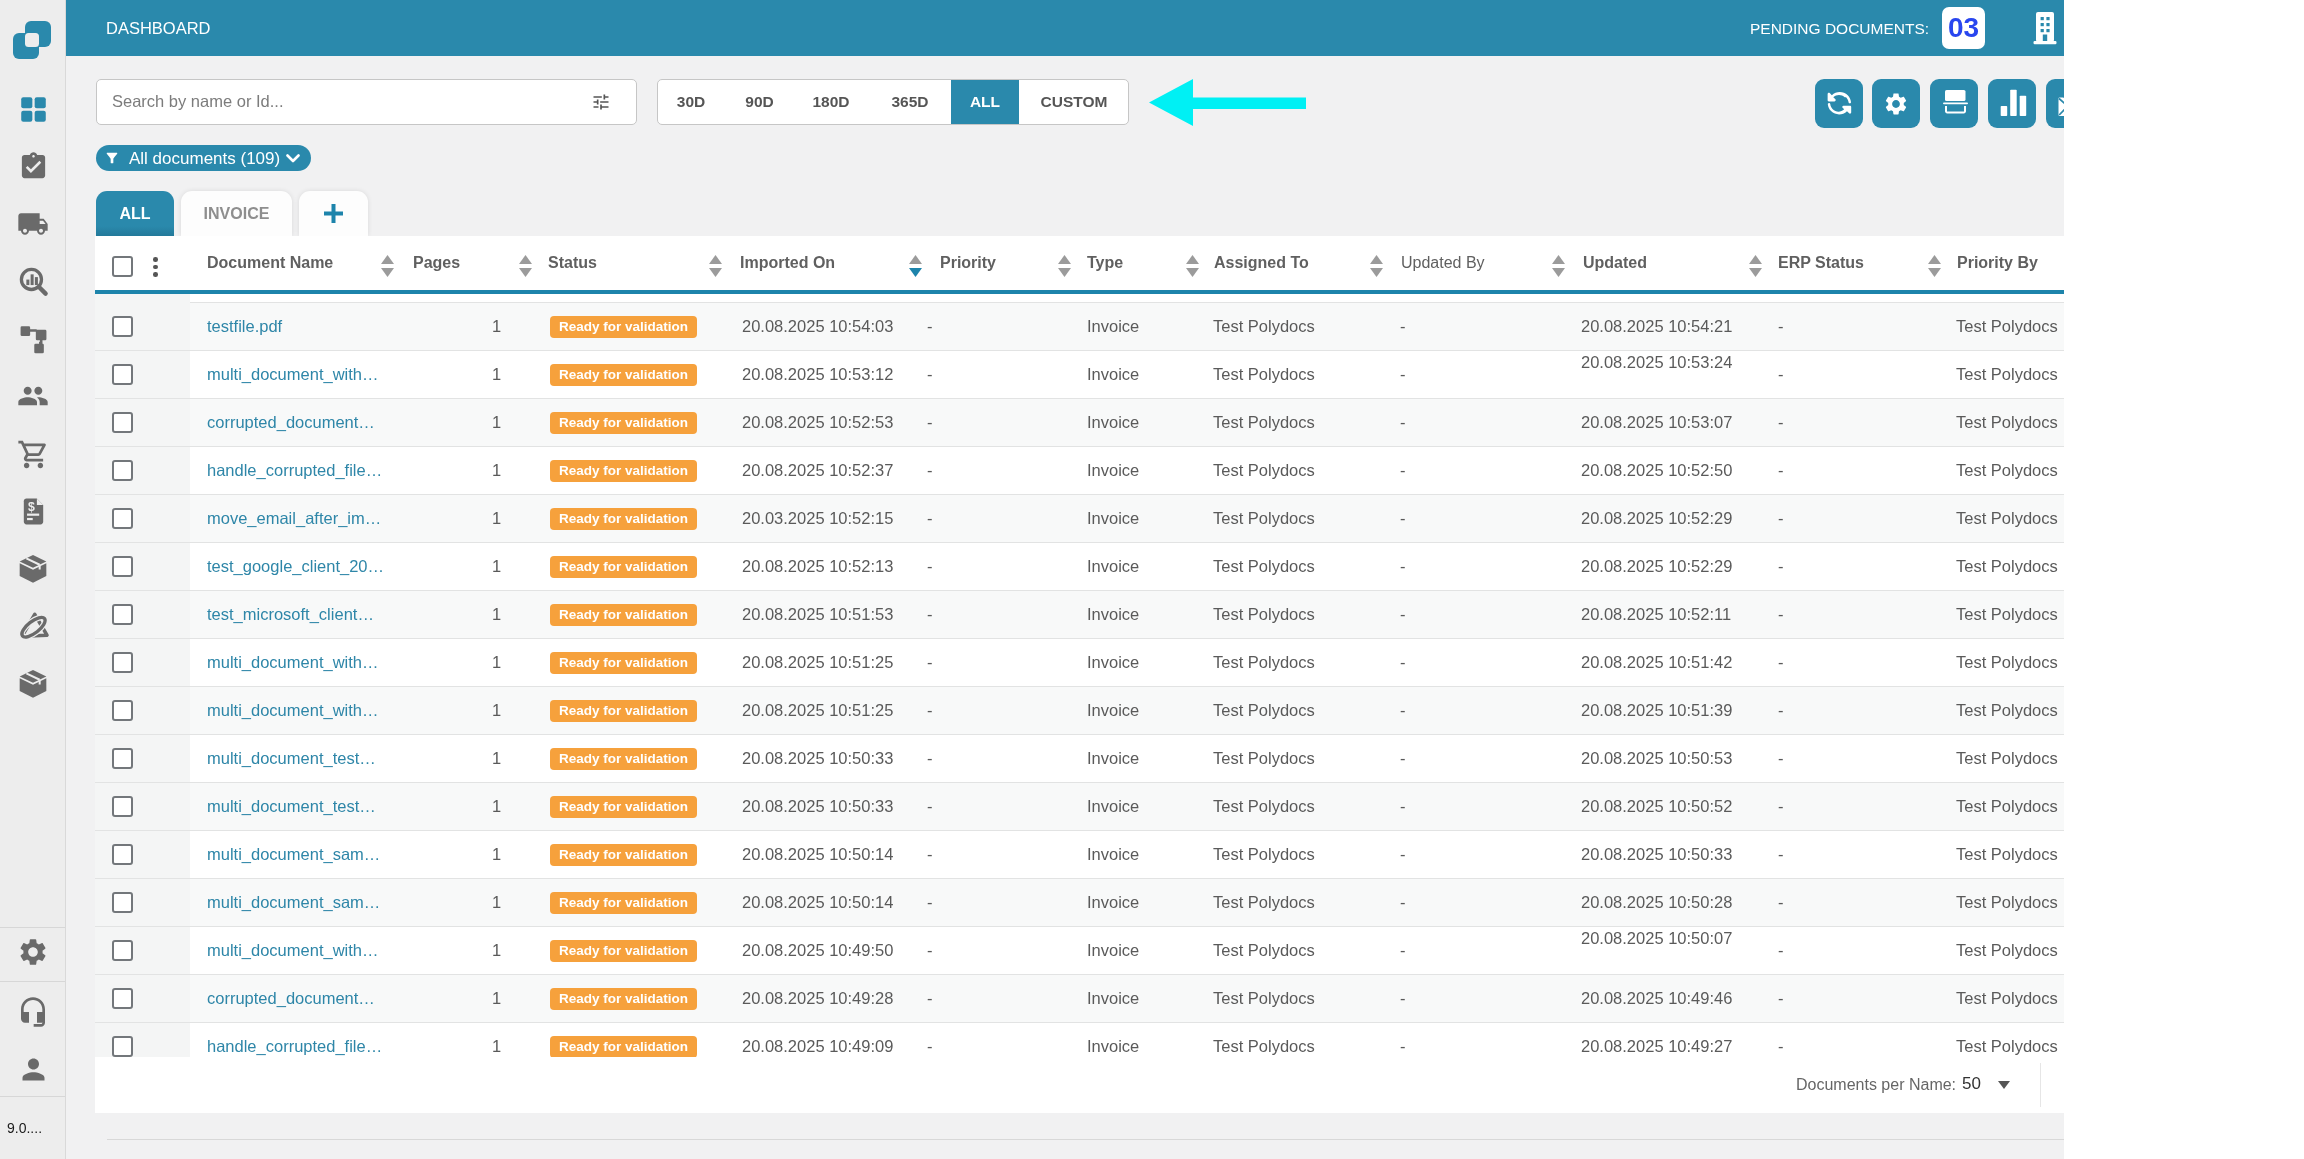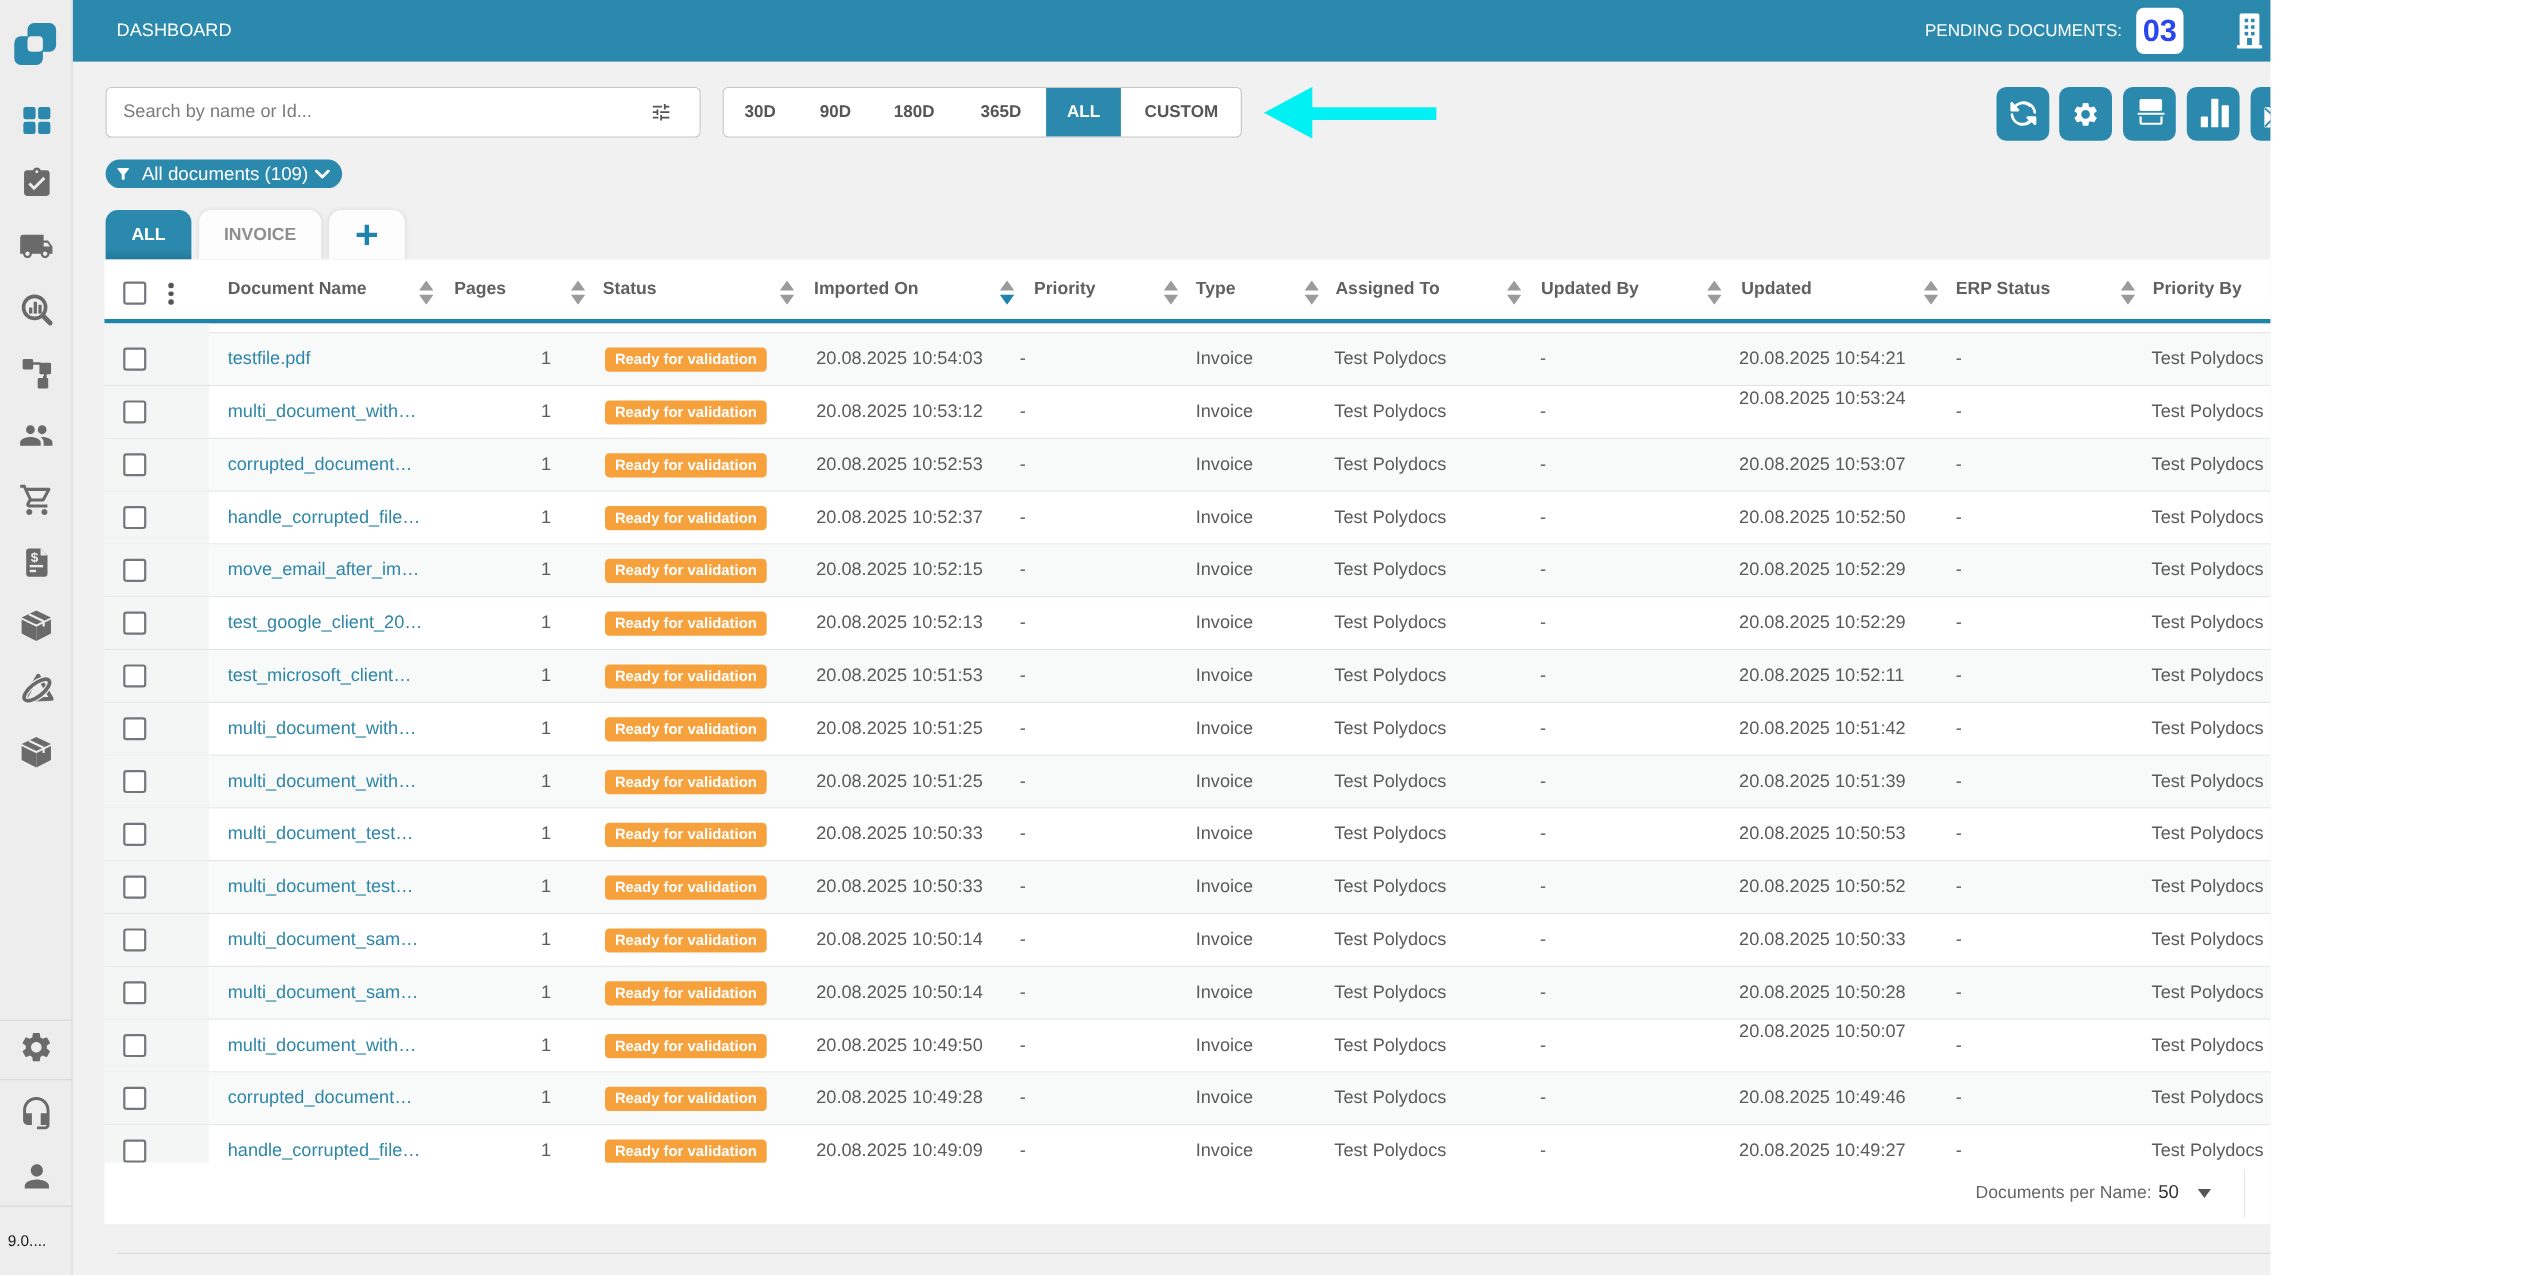--- a/index.html
+++ b/index.html
@@ -214,21 +214,21 @@
 <div class="abs" style="left:1087px;top:254px;font-size:16px;font-weight:700;color:#606060">Type</div>
 <svg style="position:absolute;left:1186px;top:255px" width="13" height="22" viewBox="0 0 13 22">
       <polygon points="6.5,0 0,9 13,9" fill="#9b9b9b"></polygon>
       <polygon points="0,13 13,13 6.5,22" fill="#9b9b9b"></polygon>
     </svg>
 <div class="abs" style="left:1214px;top:254px;font-size:16px;font-weight:700;color:#606060">Assigned To</div>
 <svg style="position:absolute;left:1370px;top:255px" width="13" height="22" viewBox="0 0 13 22">
       <polygon points="6.5,0 0,9 13,9" fill="#9b9b9b"></polygon>
       <polygon points="0,13 13,13 6.5,22" fill="#9b9b9b"></polygon>
     </svg>
-<div class="abs" style="left:1401px;top:254px;font-size:16px;font-weight:700;color:#606060">Updated By</div>
+<div class="abs" style="left:1401px;top:254px;font-size:16px;font-weight:400;color:#606060">Updated By</div>
 <svg style="position:absolute;left:1552px;top:255px" width="13" height="22" viewBox="0 0 13 22">
       <polygon points="6.5,0 0,9 13,9" fill="#9b9b9b"></polygon>
       <polygon points="0,13 13,13 6.5,22" fill="#9b9b9b"></polygon>
     </svg>
 <div class="abs" style="left:1583px;top:254px;font-size:16px;font-weight:700;color:#606060">Updated</div>
 <svg style="position:absolute;left:1749px;top:255px" width="13" height="22" viewBox="0 0 13 22">
       <polygon points="6.5,0 0,9 13,9" fill="#9b9b9b"></polygon>
       <polygon points="0,13 13,13 6.5,22" fill="#9b9b9b"></polygon>
     </svg>
 <div class="abs" style="left:1778px;top:254px;font-size:16px;font-weight:700;color:#606060">ERP Status</div>
@@ -305,21 +305,21 @@
         <div class="abs" style="left:1486px;top:14px;font-size:16.5px;color:#5a5a5a">20.08.2025 10:52:50</div>
         <div class="abs" style="left:1683px;top:14px;font-size:16.5px;color:#5a5a5a">-</div>
         <div class="abs" style="left:1861px;top:14px;font-size:16.5px;color:#5a5a5a">Test Polydocs</div>
       </div>
 <div class="abs" style="left:0;top:201.5px;width:2022px;height:48px;background:#f8f9f9;border-bottom:1px solid #e2e3e3">
         <div class="abs" style="left:0;top:0;width:95px;height:47px;background:#f4f5f5"></div>
         <div class="abs" style="left:17px;top:13px;width:21px;height:21px;border:2px solid #73777b;border-radius:3px;background:#fff"></div>
         <div class="abs" style="left:112px;top:14px;font-size:16.5px;color:#2e86a8">move_email_after_im…</div>
         <div class="abs" style="left:394px;top:14px;width:15px;text-align:center;font-size:16.5px;color:#5a5a5a">1</div>
         <div class="abs" style="left:455px;top:13px;width:147px;height:22px;background:#f6a13c;border-radius:4px;text-align:center;line-height:22px;font-size:13.5px;font-weight:700;color:#fff">Ready for validation</div>
-        <div class="abs" style="left:647px;top:14px;font-size:16.5px;color:#5a5a5a">20.08.2025 10:52:15</div>
+        <div class="abs" style="left:647px;top:14px;font-size:16.5px;color:#5a5a5a">20.03.2025 10:52:15</div>
         <div class="abs" style="left:832px;top:14px;font-size:16.5px;color:#5a5a5a">-</div>
         <div class="abs" style="left:992px;top:14px;font-size:16.5px;color:#5a5a5a">Invoice</div>
         <div class="abs" style="left:1118px;top:14px;font-size:16.5px;color:#5a5a5a">Test Polydocs</div>
         <div class="abs" style="left:1305px;top:14px;font-size:16.5px;color:#5a5a5a">-</div>
         <div class="abs" style="left:1486px;top:14px;font-size:16.5px;color:#5a5a5a">20.08.2025 10:52:29</div>
         <div class="abs" style="left:1683px;top:14px;font-size:16.5px;color:#5a5a5a">-</div>
         <div class="abs" style="left:1861px;top:14px;font-size:16.5px;color:#5a5a5a">Test Polydocs</div>
       </div>
 <div class="abs" style="left:0;top:249.5px;width:2022px;height:48px;background:#ffffff;border-bottom:1px solid #e2e3e3">
         <div class="abs" style="left:0;top:0;width:95px;height:47px;background:#f4f5f5"></div>

